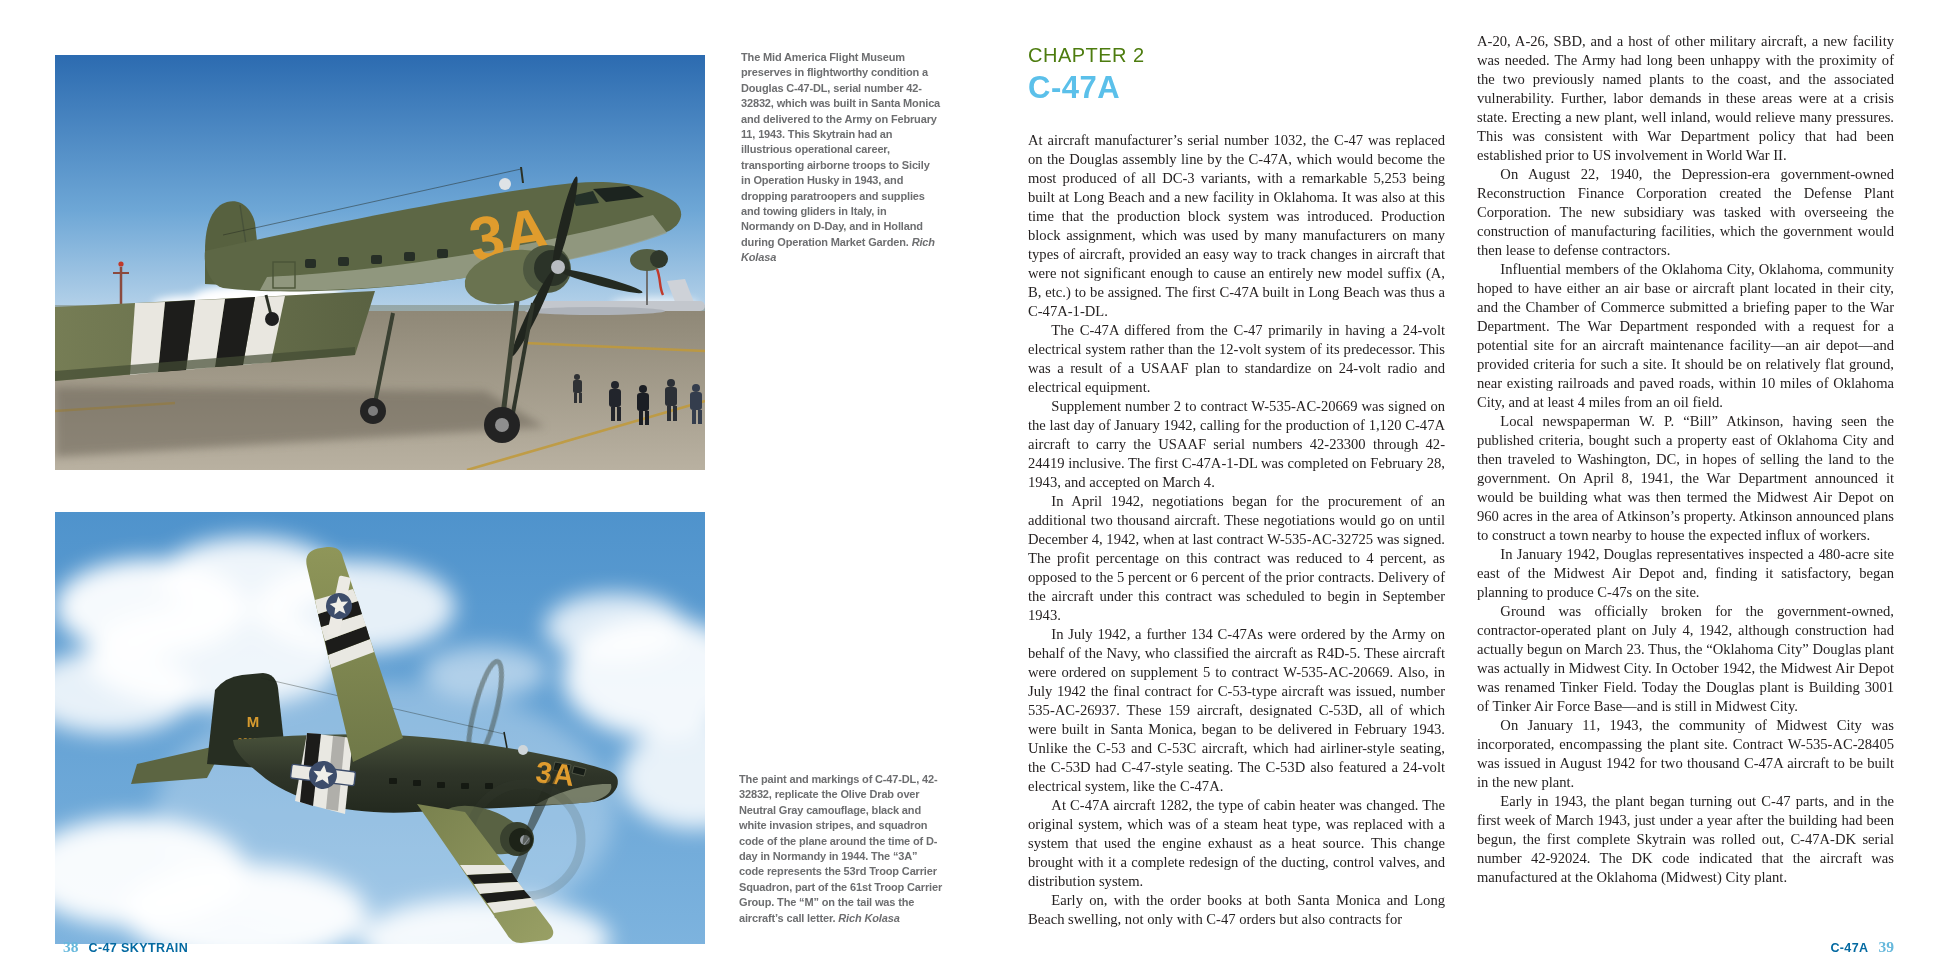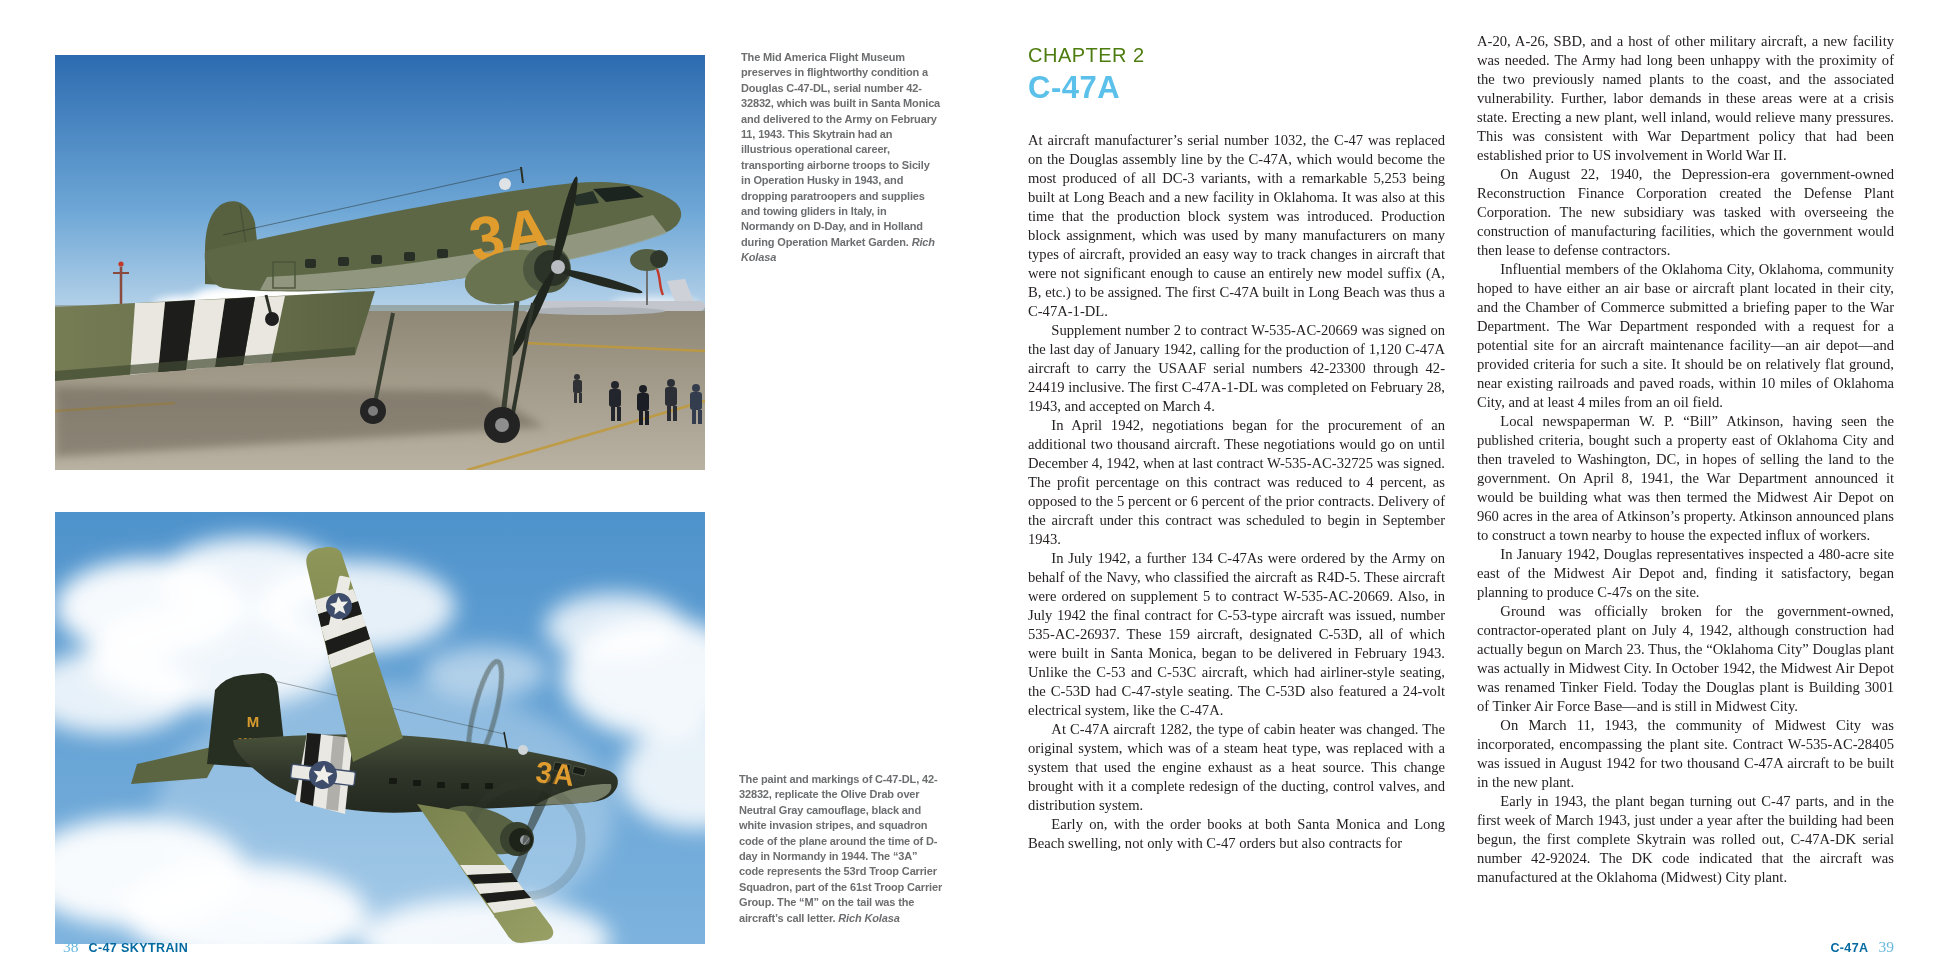--- a/index.html
+++ b/index.html
@@ -41,21 +41,21 @@
   #column-1{left:1028px;top:131px;height:800px;}
   #column-2{left:1477px;top:32px;height:884px;}
   .column p{margin:0;text-indent:1.6em;}
   .column p.first{text-indent:0;}
 
   
   .footer{position:absolute;top:938px;font-size:12.5px;}
   #footer-left{left:63px;}
   #footer-right{right:52px;text-align:right;}
   .folio{
-    font-family:"Liberation Serif",serif;font-weight:400;
+    font-family:"Liberation Serif",serif;font-weight:700;
     font-size:15.5px;color:#66b8dc;
   }
   .running-head{
     font-family:"Liberation Sans",sans-serif;font-weight:700;
     letter-spacing:0.4px;color:#0369a1;font-size:12.5px;
   }
   #footer-left .running-head{margin-left:10px;}
   #footer-right .running-head{margin-right:10px;}
 </style>
 </head>
@@ -356,35 +356,36 @@
     </div>
   </div>
 
   <div>
 
     <div class="chapter-label">CHAPTER 2</div>
     <div class="chapter-title">C-47A</div>
 
     <div id="column-1" class="column">
       <p class="first">At aircraft manufacturer’s serial number 1032, the C-47 was replaced on the Douglas assembly line by the C-47A, which would become the most produced of all DC-3 variants, with a remarkable 5,253 being built at Long Beach and a new facility in Oklahoma. It was also at this time that the production block system was introduced. Production block assignment, which was used by many manufacturers on many types of aircraft, provided an easy way to track changes in aircraft that were not significant enough to cause an entirely new model suffix (A, B, etc.) to be assigned. The first C-47A built in Long Beach was thus a C-47A-1-DL.</p>
+      <p>The C-47A differed from the C-47 primarily in having a 24-volt electrical system rather than the 12-volt system of its predecessor. This was a result of a USAAF plan to standardize on 24-volt radio and electrical equipment.</p>
       <p>Supplement number 2 to contract W-535-AC-20669 was signed on the last day of January 1942, calling for the production of 1,120 C-47A aircraft to carry the USAAF serial numbers 42-23300 through 42-24419 inclusive. The first C-47A-1-DL was completed on February 28, 1943, and accepted on March 4.</p>
       <p>In April 1942, negotiations began for the procurement of an additional two thousand aircraft. These negotiations would go on until December 4, 1942, when at last contract W-535-AC-32725 was signed. The profit percentage on this contract was reduced to 4 percent, as opposed to the 5 percent or 6 percent of the prior contracts. Delivery of the aircraft under this contract was scheduled to begin in September 1943.</p>
       <p>In July 1942, a further 134 C-47As were ordered by the Army on behalf of the Navy, who classified the aircraft as R4D-5. These aircraft were ordered on supplement 5 to contract W-535-AC-20669. Also, in July 1942 the final contract for C-53-type aircraft was issued, number 535-AC-26937. These 159 aircraft, designated C-53D, all of which were built in Santa Monica, began to be delivered in February 1943. Unlike the C-53 and C-53C aircraft, which had airliner-style seating, the C-53D had C-47-style seating. The C-53D also featured a 24-volt electrical system, like the C-47A.</p>
       <p>At C-47A aircraft 1282, the type of cabin heater was changed. The original system, which was of a steam heat type, was replaced with a system that used the engine exhaust as a heat source. This change brought with it a complete redesign of the ducting, control valves, and distribution system.</p>
       <p>Early on, with the order books at both Santa Monica and Long Beach swelling, not only with C-47 orders but also contracts for</p>
     </div>
 
     <div id="column-2" class="column">
       <p class="first">A-20, A-26, SBD, and a host of other military aircraft, a new facility was needed. The Army had long been unhappy with the proximity of the two previously named plants to the coast, and the associated vulnerability. Further, labor demands in these areas were at a crisis state. Erecting a new plant, well inland, would relieve many pressures. This was consistent with War Department policy that had been established prior to US involvement in World War II.</p>
       <p>On August 22, 1940, the Depression-era government-owned Reconstruction Finance Corporation created the Defense Plant Corporation. The new subsidiary was tasked with overseeing the construction of manufacturing facilities, which the government would then lease to defense contractors.</p>
       <p>Influential members of the Oklahoma City, Oklahoma, community hoped to have either an air base or aircraft plant located in their city, and the Chamber of Commerce submitted a briefing paper to the War Department. The War Department responded with a request for a potential site for an aircraft maintenance facility—an air depot—and provided criteria for such a site. It should be on relatively flat ground, near existing railroads and paved roads, within 10 miles of Oklahoma City, and at least 4 miles from an oil field.</p>
       <p>Local newspaperman W. P. “Bill” Atkinson, having seen the published criteria, bought such a property east of Oklahoma City and then traveled to Washington, DC, in hopes of selling the land to the government. On April 8, 1941, the War Department announced it would be building what was then termed the Midwest Air Depot on 960 acres in the area of Atkinson’s property. Atkinson announced plans to construct a town nearby to house the expected influx of workers.</p>
       <p>In January 1942, Douglas representatives inspected a 480-acre site east of the Midwest Air Depot and, finding it satisfactory, began planning to produce C-47s on the site.</p>
       <p>Ground was officially broken for the government-owned, contractor-operated plant on July 4, 1942, although construction had actually begun on March 23. Thus, the “Oklahoma City” Douglas plant was actually in Midwest City. In October 1942, the Midwest Air Depot was renamed Tinker Field. Today the Douglas plant is Building 3001 of Tinker Air Force Base—and is still in Midwest City.</p>
-      <p>On March 11, 1943, the community of Midwest City was incorporated, encompassing the plant site. Contract W-535-AC-28405 was issued in August 1942 for two thousand C-47A aircraft to be built in the new plant.</p>
+      <p>On January 11, 1943, the community of Midwest City was incorporated, encompassing the plant site. Contract W-535-AC-28405 was issued in August 1942 for two thousand C-47A aircraft to be built in the new plant.</p>
       <p>Early in 1943, the plant began turning out C-47 parts, and in the first week of March 1943, just under a year after the building had been begun, the first complete Skytrain was rolled out, C-47A-DK serial number 42-92024. The DK code indicated that the aircraft was manufactured at the Oklahoma (Midwest) City plant.</p>
     </div>
 
     <div id="footer-right" class="footer">
       <span class="running-head">C-47A</span><span class="folio">39</span>
     </div>
   </div>
 
 </div>
 

